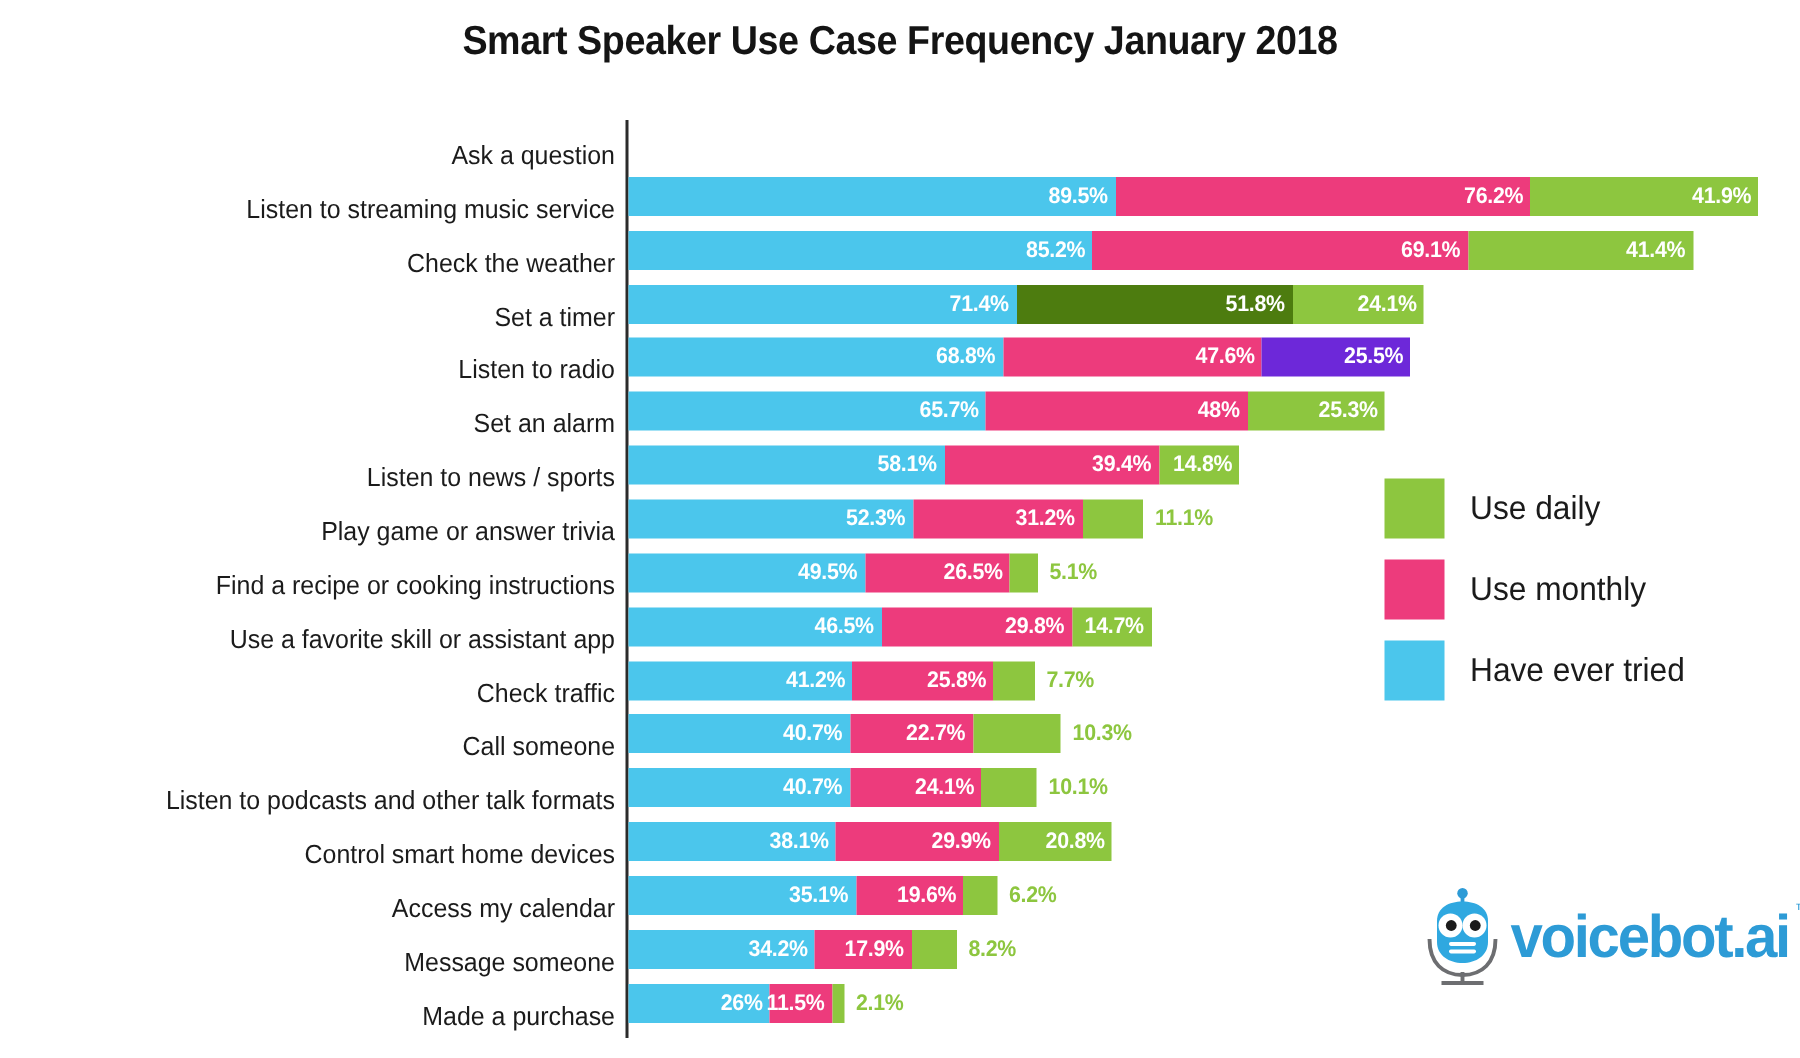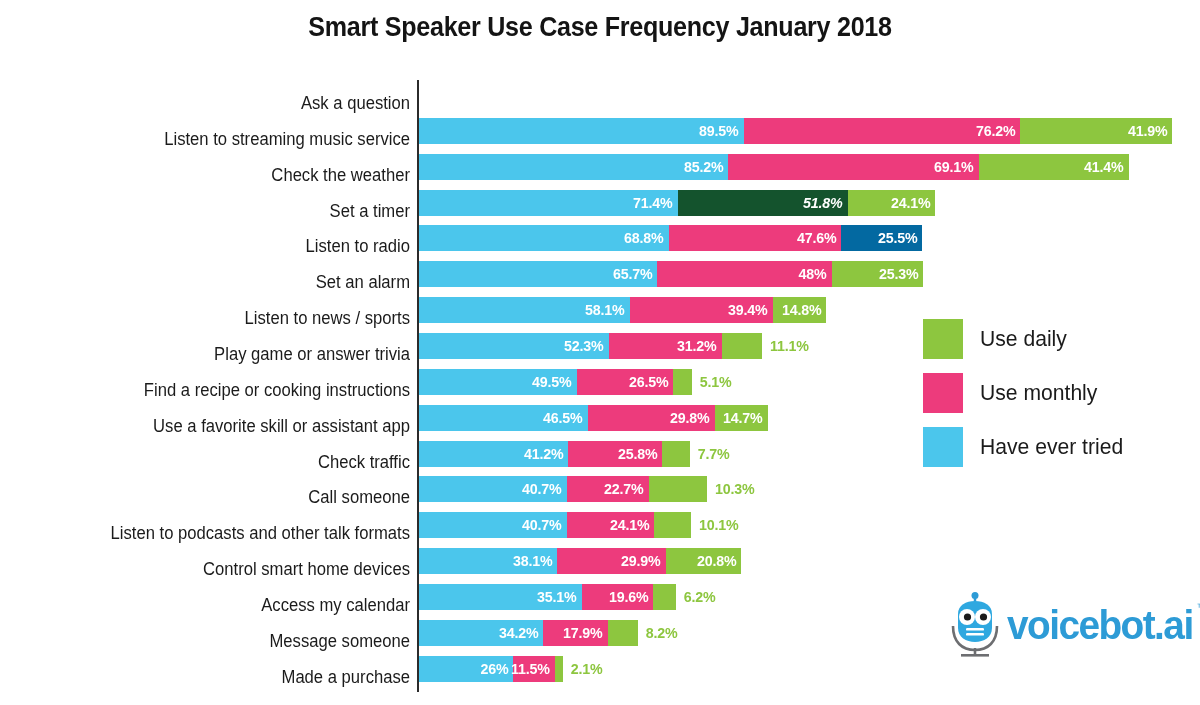--- a/index.html
+++ b/index.html
@@ -175,25 +175,25 @@
       <div class="row" style="top: 117.85px;">
         <div class="row-label" style="top: 8px;">Listen to streaming music service</div>
         <div class="bar-track"><div class="seg" style="width: 324.706px; background: rgb(75, 198, 236);"><span class="seg-label">89.5%</span></div><div class="seg" style="width: 276.454px; background: rgb(237, 59, 124);"><span class="seg-label">76.2%</span></div><div class="seg" style="width: 152.013px; background: rgb(141, 198, 63);"><span class="seg-label">41.9%</span></div></div>
       </div>
       <div class="row" style="top: 153.7px;">
         <div class="row-label" style="top: 8px;">Check the weather</div>
         <div class="bar-track"><div class="seg" style="width: 309.106px; background: rgb(75, 198, 236);"><span class="seg-label">85.2%</span></div><div class="seg" style="width: 250.695px; background: rgb(237, 59, 124);"><span class="seg-label">69.1%</span></div><div class="seg" style="width: 150.199px; background: rgb(141, 198, 63);"><span class="seg-label">41.4%</span></div></div>
       </div>
       <div class="row" style="top: 189.55px;">
         <div class="row-label" style="top: 8px;">Set a timer</div>
-        <div class="bar-track"><div class="seg" style="width: 259.039px; background: rgb(75, 198, 236);"><span class="seg-label">71.4%</span></div><div class="seg" style="width: 170px; background: #14532d; font-style: italic;"><span class="seg-label">51.8%</span></div><div class="seg" style="width: 87.4348px; background: rgb(141, 198, 63);"><span class="seg-label">24.1%</span></div></div>
+        <div class="bar-track"><div class="seg" style="width: 259.039px; background: rgb(75, 198, 236);"><span class="seg-label">71.4%</span></div><div class="seg" style="width: 184px; background: #4d7c0f;"><span class="seg-label">51.8%</span></div><div class="seg" style="width: 87.4348px; background: rgb(141, 198, 63);"><span class="seg-label">24.1%</span></div></div>
       </div>
       <div class="row" style="top: 225.4px;">
         <div class="row-label" style="top: 8px;">Listen to radio</div>
-        <div class="bar-track"><div class="seg" style="width: 249.606px; background: rgb(75, 198, 236);"><span class="seg-label">68.8%</span></div><div class="seg" style="width: 172.693px; background: rgb(237, 59, 124);"><span class="seg-label">47.6%</span></div><div class="seg" style="width: 81px; background: #0369a1;"><span class="seg-label">25.5%</span></div></div>
+        <div class="bar-track"><div class="seg" style="width: 249.606px; background: rgb(75, 198, 236);"><span class="seg-label">68.8%</span></div><div class="seg" style="width: 172.693px; background: rgb(237, 59, 124);"><span class="seg-label">47.6%</span></div><div class="seg" style="width: 99px; background: #6d28d9;"><span class="seg-label">25.5%</span></div></div>
       </div>
       <div class="row" style="top: 261.25px;">
         <div class="row-label" style="top: 8px;">Set an alarm</div>
         <div class="bar-track"><div class="seg" style="width: 238.36px; background: rgb(75, 198, 236);"><span class="seg-label">65.7%</span></div><div class="seg" style="width: 174.144px; background: rgb(237, 59, 124);"><span class="seg-label">48%</span></div><div class="seg" style="width: 91.7884px; background: rgb(141, 198, 63);"><span class="seg-label">25.3%</span></div></div>
       </div>
       <div class="row" style="top: 297.1px;">
         <div class="row-label" style="top: 8px;">Listen to news / sports</div>
         <div class="bar-track"><div class="seg" style="width: 210.787px; background: rgb(75, 198, 236);"><span class="seg-label">58.1%</span></div><div class="seg" style="width: 142.943px; background: rgb(237, 59, 124);"><span class="seg-label">39.4%</span></div><div class="seg" style="width: 53.6944px; background: rgb(141, 198, 63);"><span class="seg-label">14.8%</span></div></div>
       </div>
       <div class="row" style="top: 332.95px;">
@@ -219,21 +219,21 @@
       <div class="row" style="top: 512.2px;">
         <div class="row-label" style="top: 8px;">Listen to podcasts and other talk formats</div>
         <div class="bar-track"><div class="seg" style="width: 147.66px; background: rgb(75, 198, 236);"><span class="seg-label">40.7%</span></div><div class="seg" style="width: 87.4348px; background: rgb(237, 59, 124);"><span class="seg-label">24.1%</span></div><div class="seg" style="width: 36.6428px; background: rgb(141, 198, 63);"><span class="seg-label outside">10.1%</span></div></div>
       </div>
       <div class="row" style="top: 548.05px;">
         <div class="row-label" style="top: 8px;">Control smart home devices</div>
         <div class="bar-track"><div class="seg" style="width: 138.227px; background: rgb(75, 198, 236);"><span class="seg-label">38.1%</span></div><div class="seg" style="width: 108.477px; background: rgb(237, 59, 124);"><span class="seg-label">29.9%</span></div><div class="seg" style="width: 75.4624px; background: rgb(141, 198, 63);"><span class="seg-label">20.8%</span></div></div>
       </div>
       <div class="row" style="top: 583.9px;">
         <div class="row-label" style="top: 8px;">Access my calendar</div>
-        <div class="bar-track"><div class="seg" style="width: 152px; background: rgb(75, 198, 236); padding-left: 11px;"><span class="seg-label">35.1%</span></div><div class="seg" style="width: 71.1088px; background: rgb(237, 59, 124);"><span class="seg-label">19.6%</span></div><div class="seg" style="width: 22.4936px; background: rgb(141, 198, 63);"><span class="seg-label outside">6.2%</span></div></div>
+        <div class="bar-track"><div class="seg" style="width: 152px; background: rgb(75, 198, 236);"><span class="seg-label">35.1%</span></div><div class="seg" style="width: 71.1088px; background: rgb(237, 59, 124);"><span class="seg-label">19.6%</span></div><div class="seg" style="width: 22.4936px; background: rgb(141, 198, 63);"><span class="seg-label outside">6.2%</span></div></div>
       </div>
       <div class="row" style="top: 619.75px;">
         <div class="row-label" style="top: 8px;">Message someone</div>
         <div class="bar-track"><div class="seg" style="width: 124.078px; background: rgb(75, 198, 236);"><span class="seg-label">34.2%</span></div><div class="seg" style="width: 64.9412px; background: rgb(237, 59, 124);"><span class="seg-label">17.9%</span></div><div class="seg" style="width: 29.7496px; background: rgb(141, 198, 63);"><span class="seg-label outside">8.2%</span></div></div>
       </div>
       <div class="row" style="top: 655.6px;">
         <div class="row-label" style="top: 8px;">Made a purchase</div>
         <div class="bar-track"><div class="seg" style="width: 94.328px; background: rgb(75, 198, 236);"><span class="seg-label">26%</span></div><div class="seg" style="width: 41.722px; background: rgb(237, 59, 124);"><span class="seg-label">11.5%</span></div><div class="seg" style="width: 7.6188px; background: rgb(141, 198, 63);"><span class="seg-label outside">2.1%</span></div></div>
       </div>
     </div>

